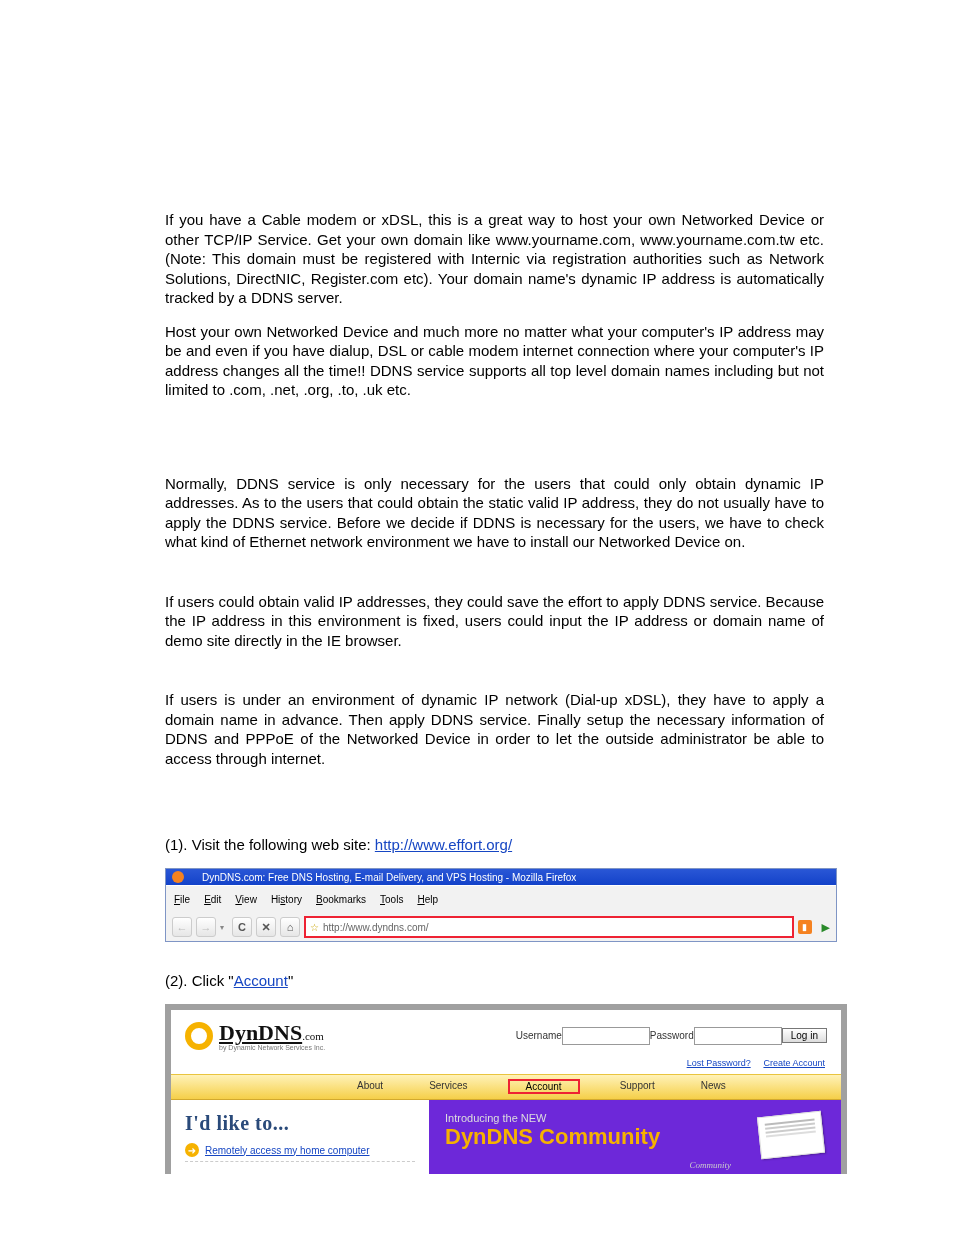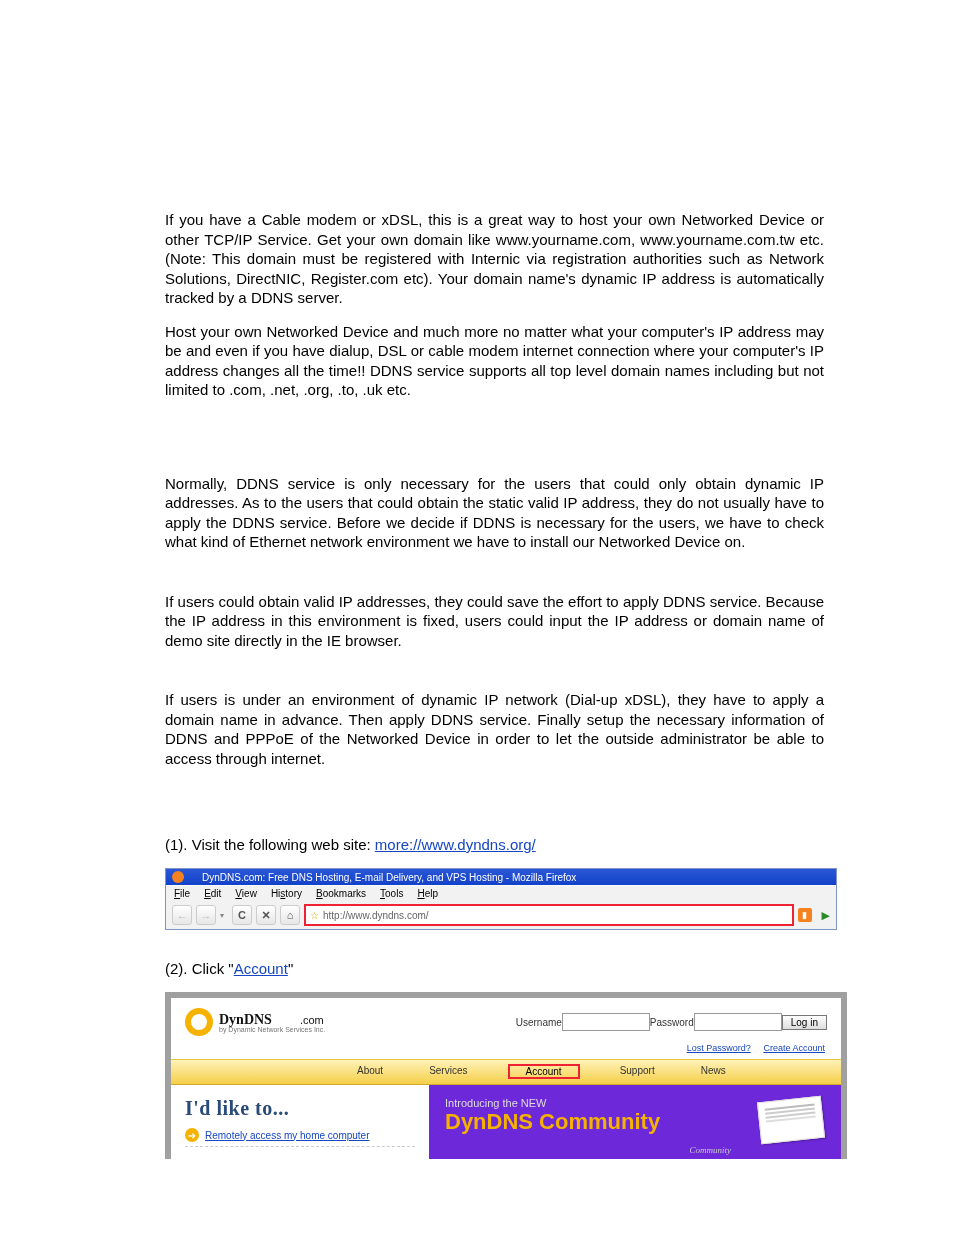--- a/index.html
+++ b/index.html
@@ -40,21 +40,21 @@
     padding: 2px 6px;
     display: flex;
     align-items: center;
     gap: 18px;
     font-size: 10px;
   }
   .ff-title .g { width:12px; height:12px; background:#f58220; border-radius:50%; display:inline-block; }
   .ff-menu {
     display: flex;
     gap: 14px;
-    padding: 2px 8px;
+    padding: 8px 8px;
     background: #f2f2f2;
     border-top: 1px solid #fff;
   }
   .ff-menu span { color:#000; }
   .ff-menu span u { text-decoration: underline; }
   .ff-tool {
     display:flex; align-items:center; gap:4px;
     padding:3px 6px; background:#f2f2f2;
   }
   .tb {
@@ -82,22 +82,22 @@
     background:#fff;
     font-family: Tahoma, Arial, sans-serif;
     font-size: 10px;
   }
   .dd-top {
     display:flex; align-items:center; justify-content:space-between;
     padding: 10px 14px 6px 14px;
   }
   .dd-logo { display:flex; align-items:center; gap:6px; }
   .dd-logo .ring { width:28px; height:28px; border:6px solid #f6b200; border-radius:50%; box-sizing:border-box; }
-  .dd-logo .t1 { font-family: Georgia, 'Times New Roman', serif; font-weight:bold; font-size:14px; color:#111; }
-  .dd-logo .t2 { font-family: Liberation Sans, sans-serif; font-size:11px; color:#111;padding-left:28px; }
+  .dd-logo .t1 { font-family: Georgia, 'Times New Roman', serif; font-weight:bold; font-size:22px; color:#111;text-decoration:underline; }
+  .dd-logo .t2 { font-family: Liberation Serif, serif; font-size:11px; color:#111; }
   .dd-logo .sub { font-size:7px; color:#777; display:block; margin-top:-2px; }
   .dd-login { display:flex; align-items:center; gap:0; }
   .dd-login label { font-size:10px; color:#333; }
   .dd-login input.txt { width:82px; height:14px; border:1px solid #999; }
   .dd-login button {
     font-size:10px; padding:1px 8px; border:1px solid #777; background:linear-gradient(#fff,#ddd);
     border-radius:0;
   }
   .dd-links { text-align:right; padding: 0 16px 6px 0; }
   .dd-links a { color:#1646c3; font-size:9px; text-decoration:underline; margin-left:10px; }
@@ -152,21 +152,21 @@
 
   <p class="para">If users could obtain valid IP addresses, they could save the effort to apply DDNS service. Because the IP address in this environment is fixed, users could input the IP address or domain name of demo site directly in the IE browser.</p>
 
   <div class="gap3"></div>
 
   <p class="para">If users is under an environment of dynamic IP network (Dial-up xDSL), they have to apply a domain name in advance. Then apply DDNS service. Finally setup the necessary information of DDNS and PPPoE of the Networked Device in order to let the outside administrator be able to access through internet.</p>
 
   <div class="gap4"></div>
 
   <p class="step">
-    <span>(1). Visit the following web site: </span><a class="a">more://www.dyndns.org/</a>
+    <span>(1). Visit the following web site: </span><a class="a">http://www.effort.org/</a>
   </p>
 
   <div class="ff">
     <div class="ff-title">
       <span class="g"></span>
       <span>DynDNS.com: Free DNS Hosting, E-mail Delivery, and VPS Hosting - Mozilla Firefox</span>
     </div>
     <div class="ff-menu">
       <span><u>F</u>ile</span>
       <span><u>E</u>dit</span>

